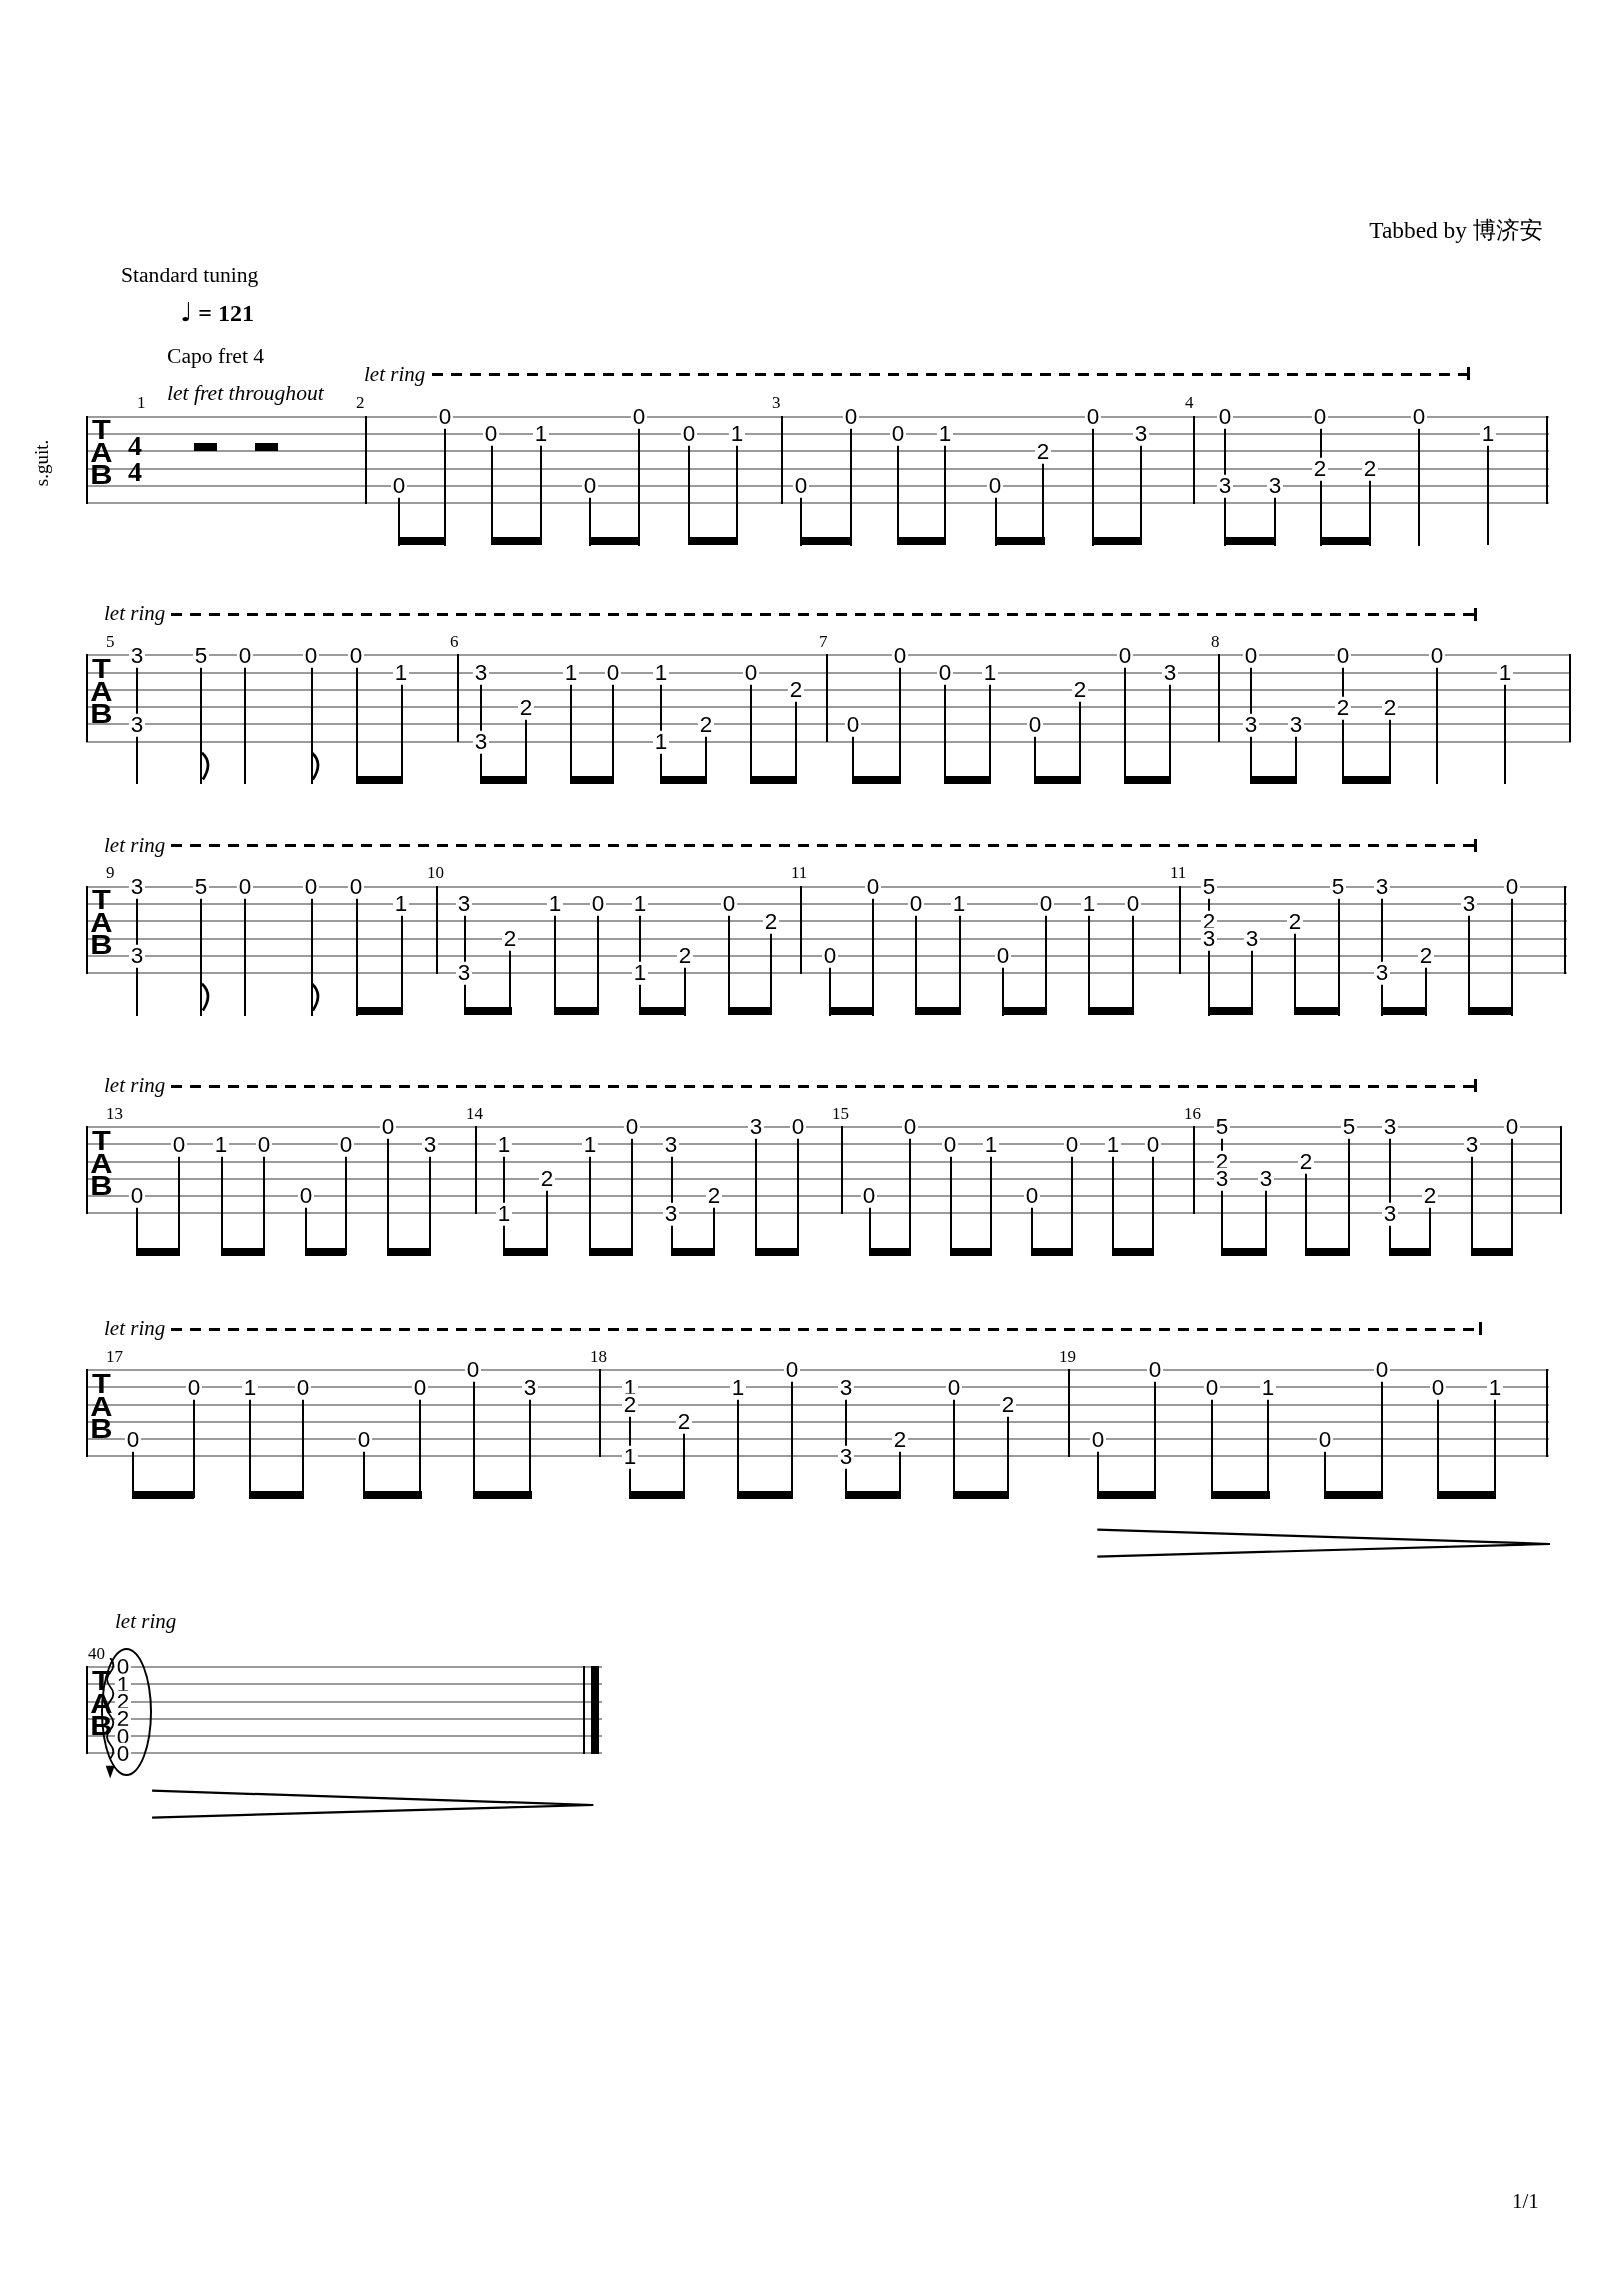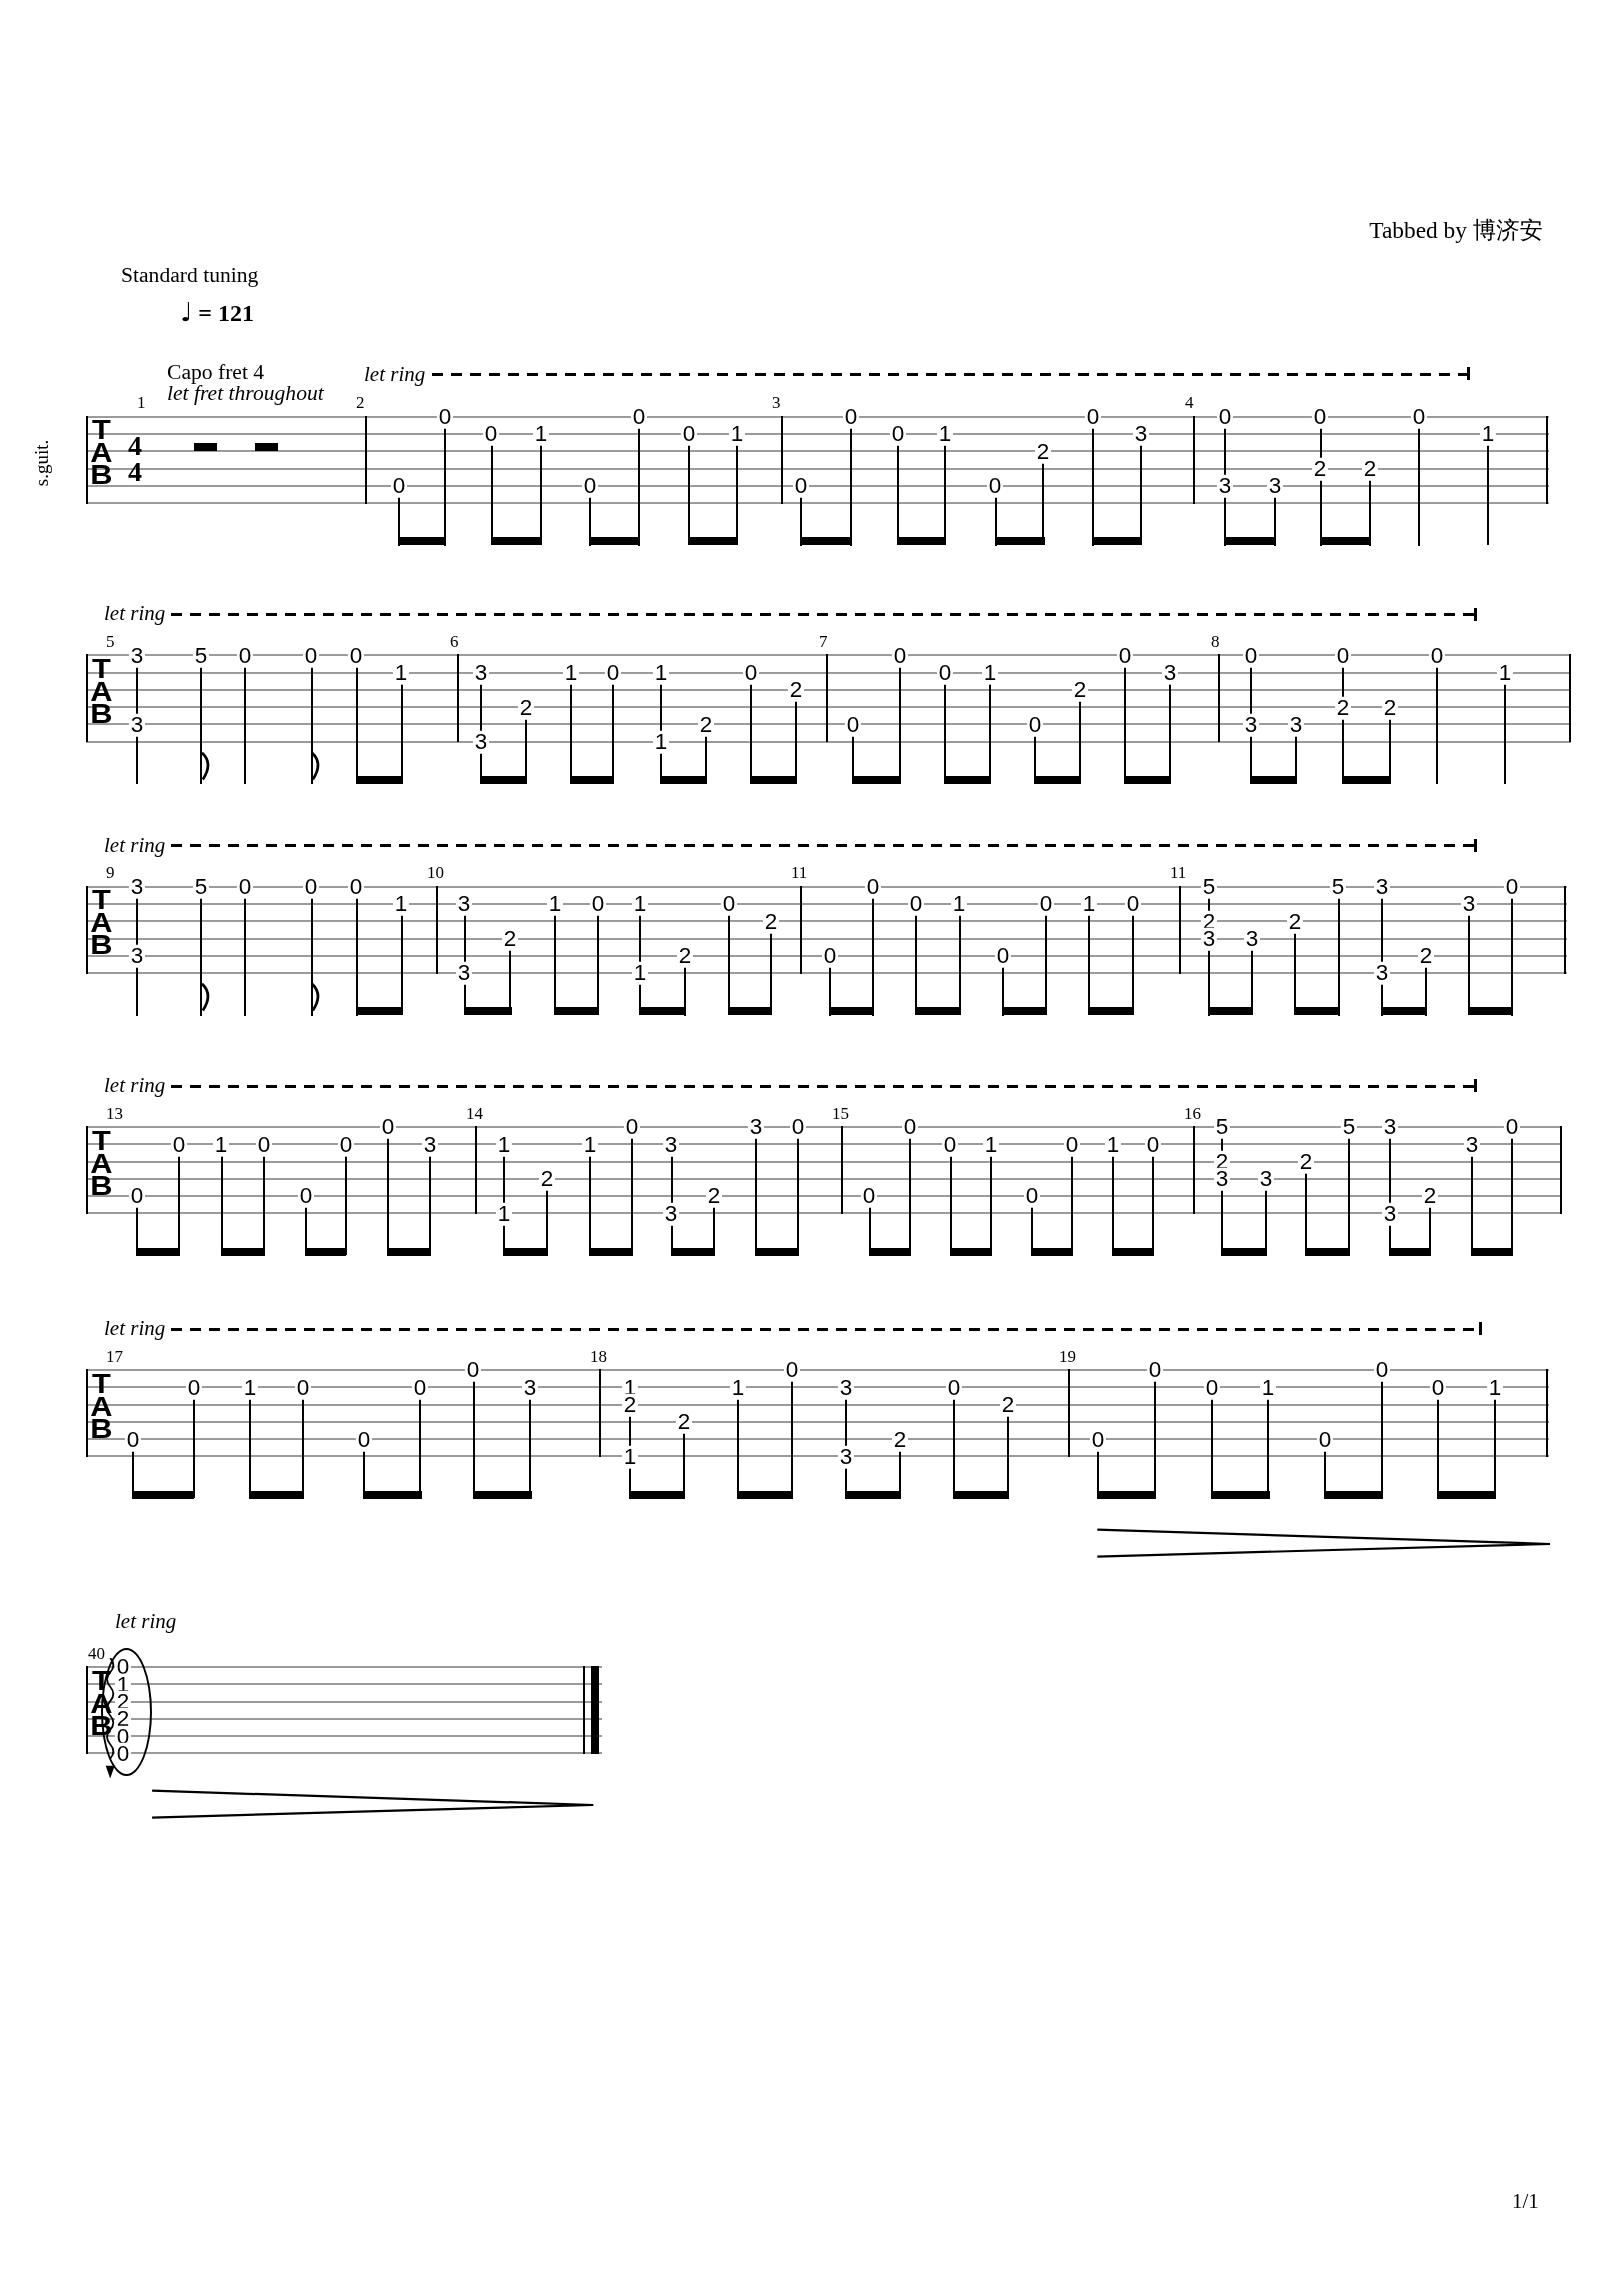--- a/index.html
+++ b/index.html
@@ -5,21 +5,21 @@
   html,body{margin:0;padding:0;background:#e8e8e8;}
   .page{position:relative;width:1620px;height:2291px;background:#ffffff;overflow:hidden;
         font-family:"Liberation Serif",serif;color:#000;}
   .abs{position:absolute;}
   .title{left:0;right:0;top:106px;text-align:center;font-size:58px;letter-spacing:5.4px;}
   .subtitle{left:0;right:0;top:184px;text-align:center;font-size:31.5px;letter-spacing:1.8px;}
   .credit{right:77px;top:214px;font-size:23.4px;}
   .tuning{left:121px;top:263px;font-size:21.6px;}
   .tempo{left:180px;top:297px;font-size:24px;font-weight:bold;}
   .tempo .tnote{font-family:"DejaVu Sans",sans-serif;font-size:26px;}
-  .capo{left:167px;top:344px;font-size:21.6px;margin-top:16px;}
+  .capo{left:167px;top:344px;font-size:21.6px;}
   .lrt{left:167px;top:381px;font-size:21.6px;font-style:italic;}
   .pagenum{left:1512px;top:2189px;font-size:21px;}
   .staff-line{height:1.8px;background:#9b9b9b;}
   .vbar{background:#000;}
   .stem{width:1.8px;background:#000;}
   .beam{height:8px;background:#000;}
   .fret{font-family:"Liberation Sans",sans-serif;font-size:22.5px;line-height:1.0;background:#fff;
         padding:0 1.8px;transform:translate(-50%,-50%);white-space:nowrap;}
   .mnum{font-size:17px;font-family:"Liberation Serif",serif;}
   .letring{font-size:21px;font-style:italic;font-family:"Liberation Serif",serif;white-space:nowrap;}

